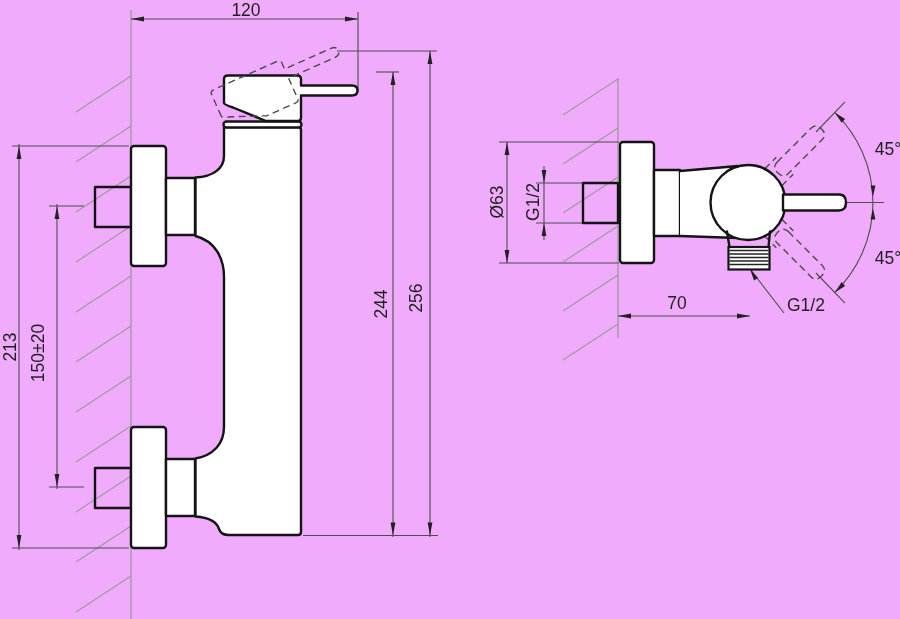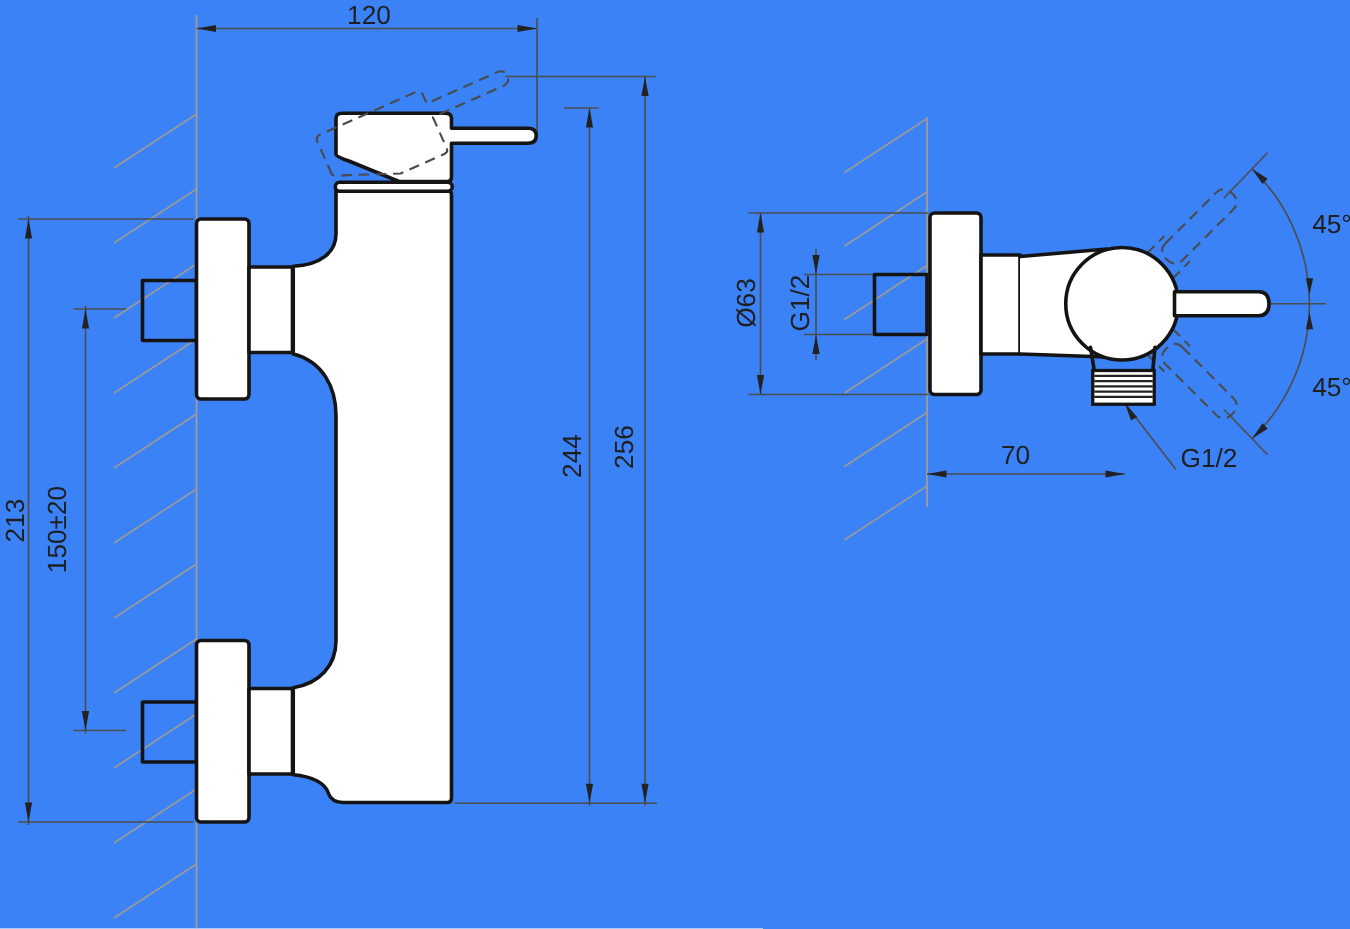--- a/index.html
+++ b/index.html
@@ -1,16 +1,16 @@
 <!DOCTYPE html>
 <html><head>
 <meta charset="utf-8">
 <style>
   html,body{margin:0;padding:0;background:#ffffff;}
-  #stage{width:900px;height:619px;position:relative;background:#3b82f6;overflow:hidden;}
+  #stage{width:900px;height:619px;position:relative;background:#f0abfc;overflow:hidden;}
   svg{display:block;}
   text{font-family:"Liberation Sans","DejaVu Sans",sans-serif;font-size:17.5px;fill:#1f1f1f;}
   .outline{fill:#ffffff;stroke:#141414;stroke-width:2.4;stroke-linejoin:round;}
   .outline-nf{fill:none;stroke:#141414;stroke-width:2.4;stroke-linejoin:round;stroke-linecap:round;}
   .dim{stroke:#4d4d4d;stroke-width:1.1;fill:none;}
   .hatch{stroke:#9a9a9a;stroke-width:1.1;}
   .wall{stroke:#9a9a9a;stroke-width:1.3;}
   .arrow{fill:#222;stroke:none;}
   .dashed{fill:none;stroke:#4a4a4a;stroke-width:1.4;stroke-dasharray:7 4.5;stroke-linejoin:round;}
   .thin{stroke:#222;stroke-width:1.5;}

